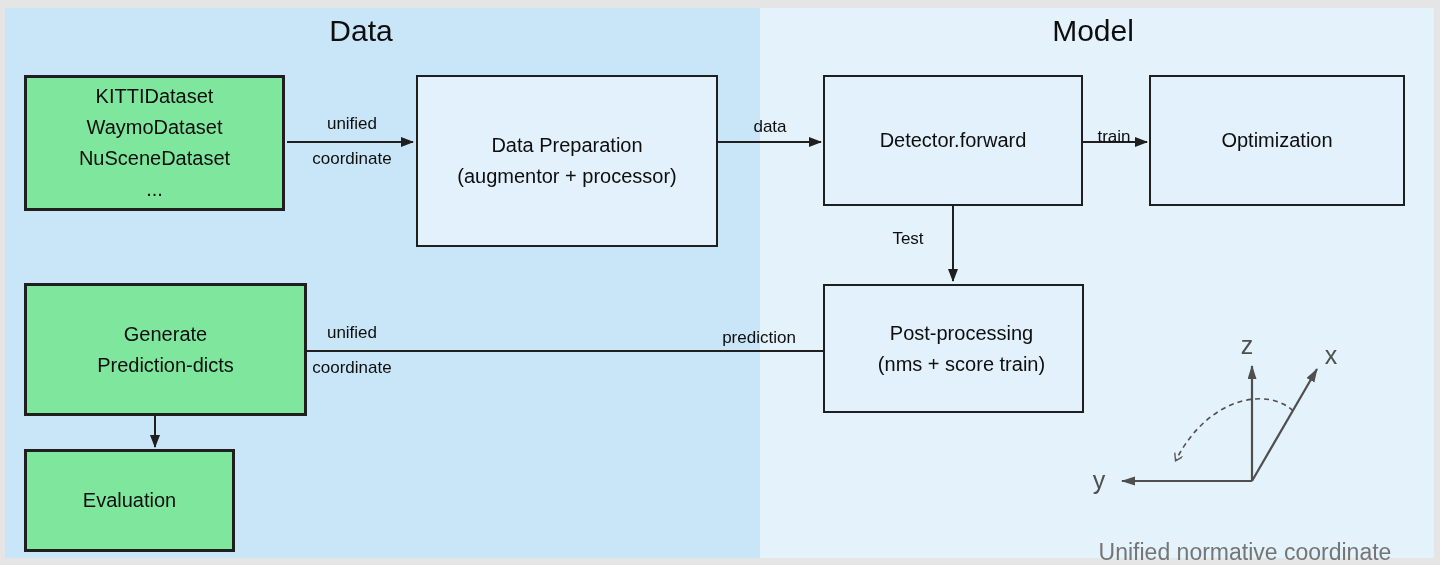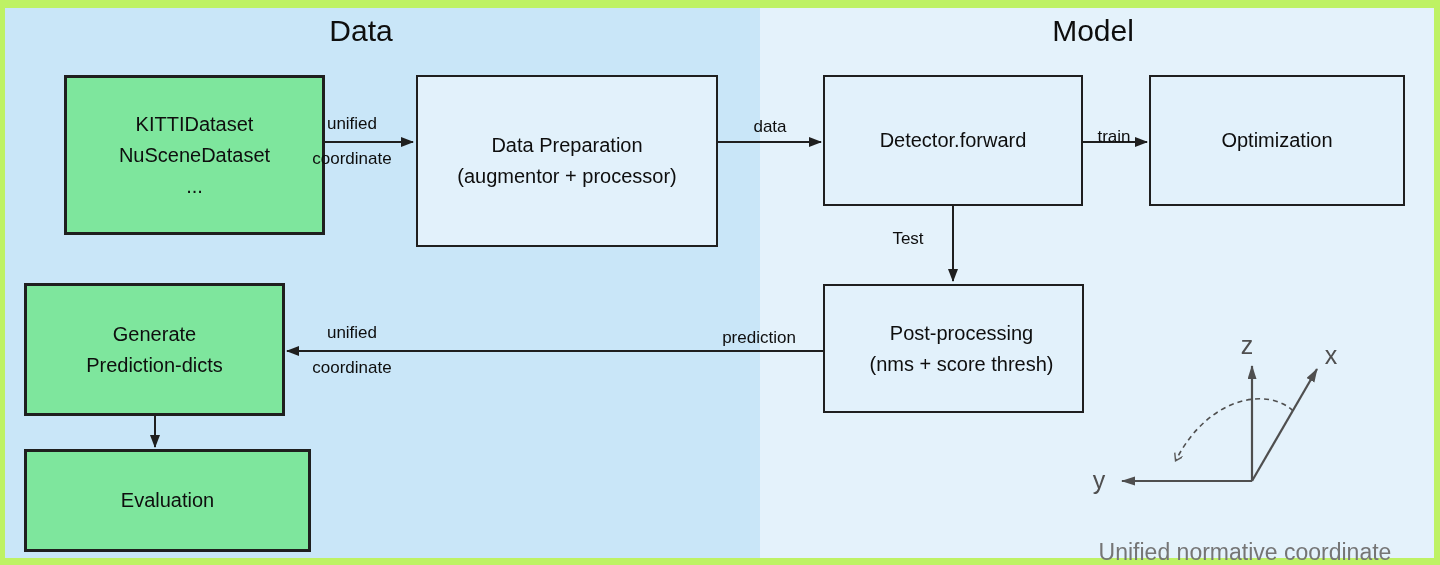--- a/index.html
+++ b/index.html
@@ -1,42 +1,42 @@
 <!DOCTYPE html>
 <html style="--panel-data-bg: #c9e6f8; --panel-model-bg: #e4f2fb; --box-fill: #e2f1fb; --green-fill: #7ee69d; --border: #1f1f1f; --arrow: #1f1f1f; --axis: #4f4f4f; --caption-text: #757575; --text: #0e0e0e;"><head>
 <meta charset="utf-8">
 <style>
   html,body { margin:0; padding:0; background:#ffffff; }
   .canvas {
-    position:relative; width:1440px; height:565px; background:#bef264;
+    position:relative; width:1440px; height:565px; background:#e5e5e5;
     font-family:"Liberation Sans", sans-serif; color:var(--text,#0e0e0e);
     overflow:hidden;
   }
   .panel { position:absolute; top:8px; height:550px; }
   .panel-data  { left:5px;   width:755px; background:var(--panel-data-bg,#c9e6f8); }
   .panel-model { left:760px; width:674px; background:var(--panel-model-bg,#e4f2fb); }
 
   .section-title { position:absolute; top:14px; width:140px; text-align:center;
     font-size:30px; line-height:34px; color:var(--text,#0e0e0e); }
   .title-data  { left:291px; }
   .title-model { left:1023px; }
 
   .box { position:absolute; box-sizing:border-box; display:flex; flex-direction:column;
     justify-content:center; align-items:center; text-align:center;
     font-size:20px; line-height:31px; }
   .box-blue  { background:var(--box-fill,#e2f1fb); border:2px solid var(--border,#1f1f1f); }
   .box-green { background:var(--green-fill,#7ee69d); border:3px solid var(--border,#1f1f1f); }
 
-  .b-datasets    { left:24px;   top:75px;  width:261px; height:160px;margin-left:40px; }
+  .b-datasets    { left:24px;   top:75px;  width:261px; height:136px; }
   .b-prep        { left:416px;  top:75px;  width:302px; height:172px; }
   .b-detector    { left:823px;  top:75px;  width:260px; height:131px; }
   .b-optim       { left:1149px; top:75px;  width:256px; height:131px; }
   .b-post        { left:823px;  top:284px; width:261px; height:129px;padding-left:16px; }
-  .b-generate    { left:24px;   top:283px; width:261px; height:133px; }
-  .b-evaluation  { left:24px;   top:449px; width:287px; height:103px;justify-content:center; }
+  .b-generate    { left:24px;   top:283px; width:283px; height:133px; }
+  .b-evaluation  { left:24px;   top:449px; width:211px; height:103px;justify-content:center; }
 
   .lbl { position:absolute; font-size:17px; line-height:24px; text-align:center;
     color:var(--text,#0e0e0e); white-space:nowrap; }
   .l-unified1    { left:282px;  top:112px; width:140px; }
   .l-coordinate1 { left:277px;  top:147px; width:150px; }
   .l-data        { left:720px;  top:115px; width:100px; }
   .l-train       { left:1080px; top:125px; width:68px;  }
   .l-test        { left:866px;  top:227px; width:84px;text-align:center;  }
   .l-prediction  { left:700px;  top:326px; width:118px; }
   .l-unified2    { left:282px;  top:321px; width:140px; }
@@ -89,40 +89,41 @@
     <g>
       <line class="axis" x1="1252" y1="481" x2="1252" y2="366" marker-end="url(#ah-gray)"></line>
       <line class="axis" x1="1252" y1="481" x2="1317" y2="369" marker-end="url(#ah-gray)"></line>
       <line class="axis" x1="1252" y1="481" x2="1122" y2="481" marker-end="url(#ah-gray)"></line>
       <path class="arc" d="M 1293 411 C 1270 388 1210 394 1176 460" marker-end="url(#ah-arc)"></path>
     </g>
   </svg>
 
   <div class="box box-green b-datasets">
     <div>KITTIDataset</div>
+    <div>WaymoDataset</div>
     <div>NuSceneDataset</div>
     <div>...</div>
   </div>
 
   <div class="box box-blue b-prep">
     <div>Data Preparation</div>
     <div>(augmentor + processor)</div>
   </div>
 
   <div class="box box-blue b-detector">
     <div>Detector.forward</div>
   </div>
 
   <div class="box box-blue b-optim">
     <div>Optimization</div>
   </div>
 
   <div class="box box-blue b-post">
     <div>Post-processing</div>
-    <div>(nms + score thresh)</div>
+    <div>(nms + score train)</div>
   </div>
 
   <div class="box box-green b-generate">
     <div>Generate</div>
     <div>Prediction-dicts</div>
   </div>
 
   <div class="box box-green b-evaluation">
     <div>Evaluation</div>
   </div>

